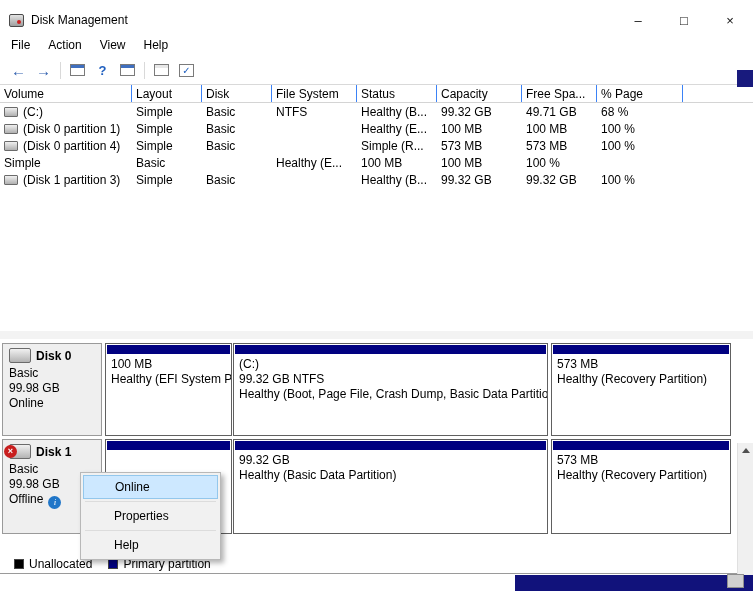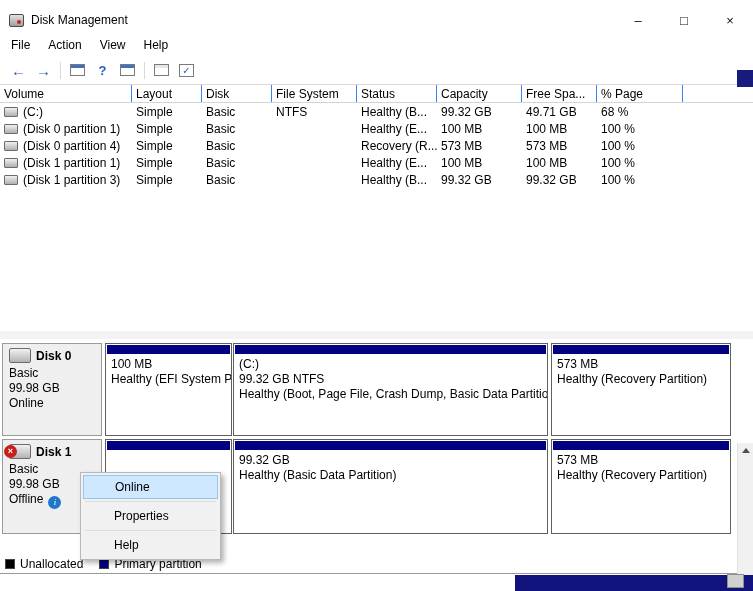--- a/index.html
+++ b/index.html
@@ -58,21 +58,21 @@
               font-size:9px; line-height:13px; text-align:center; font-family:"Liberation Serif",serif;
               font-style:italic; margin-left:5px; vertical-align:-2px; }
   .disk-line { line-height:15px; }
 
   .part { position:absolute; background:#fff; border:1px solid #606060; }
   .pband { height:9px; background:#000080; margin:1px 1px 0; }
   .ptxt { padding:3px 5px 0; line-height:15px; white-space:nowrap; overflow:hidden; }
 
   
   .legend { position:absolute; top:549px; left:0; width:737px; height:19px; background:#fff; display:flex;
-            align-items:center; padding-left:5px; border-bottom:1px solid #9a9a9a; }
+            align-items:center; padding-left:14px; border-bottom:1px solid #9a9a9a; }
   .lg-item { display:flex; align-items:center; gap:5px; margin-right:16px; }
   .lg-sq { width:10px; height:10px; border:1px solid #444; }
   .lg-black { background:#000000; }
   .lg-navy { background:#000080; }
 
   
   .vscroll { position:absolute; top:437px; left:737px; width:16px; height:132px; background:#f0f0f0; border-left:1px solid #e0e0e0; }
   .scroll-btn { height:15px; display:flex; align-items:center; justify-content:center; }
   .tri-up { width:0; height:0; border-left:4px solid transparent; border-right:4px solid transparent; border-bottom:5px solid #505050; }
 
@@ -179,31 +179,27 @@
     </div>
 
     <div class="vt-row">
       <div class="vt-cell vol">
           <span class="drive-ico"></span>
           <span>(Disk 0 partition 4)</span>
         </div>
       <div class="vt-cell">Simple</div>
       <div class="vt-cell">Basic</div>
       <div class="vt-cell"></div>
-      <div class="vt-cell">Recovery (R...</div>
+      <div class="vt-cell">Simple (R...</div>
       <div class="vt-cell">573 MB</div>
       <div class="vt-cell">573 MB</div>
       <div class="vt-cell">100 %</div>
     </div>
 
     <div class="vt-row">
-      <div class="vt-cell vol">
-          <span class="drive-ico"></span>
-          <span>(Disk 1 partition 1)</span>
-        </div>
       <div class="vt-cell">Simple</div>
       <div class="vt-cell">Basic</div>
       <div class="vt-cell"></div>
       <div class="vt-cell">Healthy (E...</div>
       <div class="vt-cell">100 MB</div>
       <div class="vt-cell">100 MB</div>
       <div class="vt-cell">100 %</div>
     </div>
 
     <div class="vt-row">

